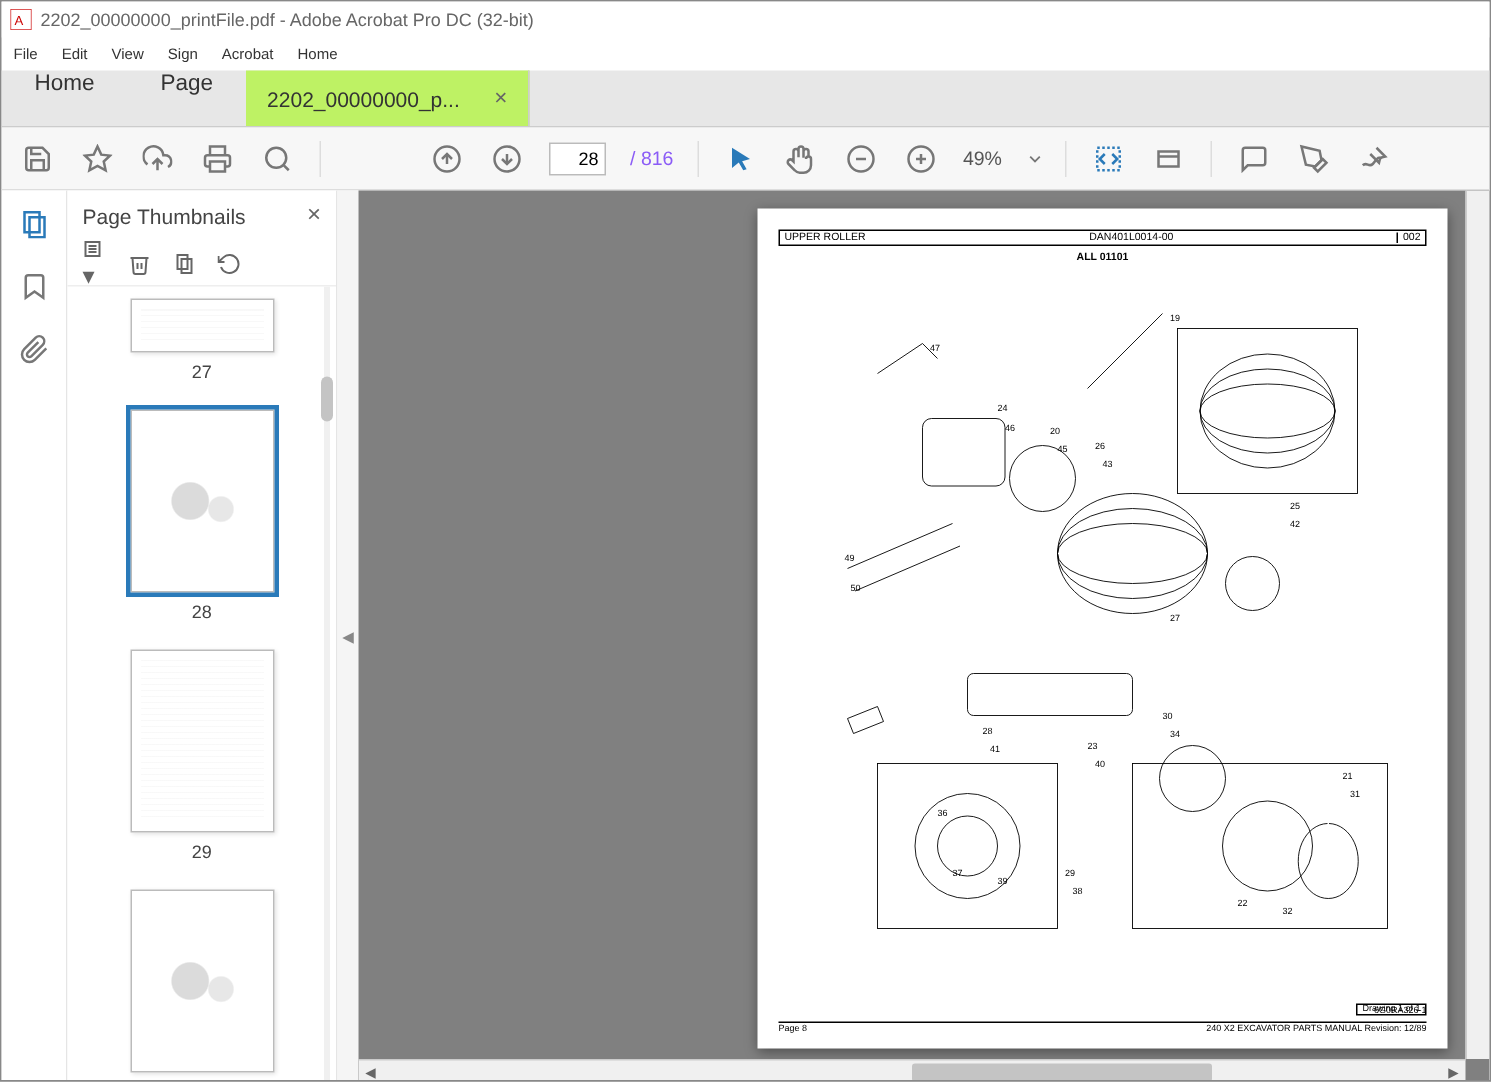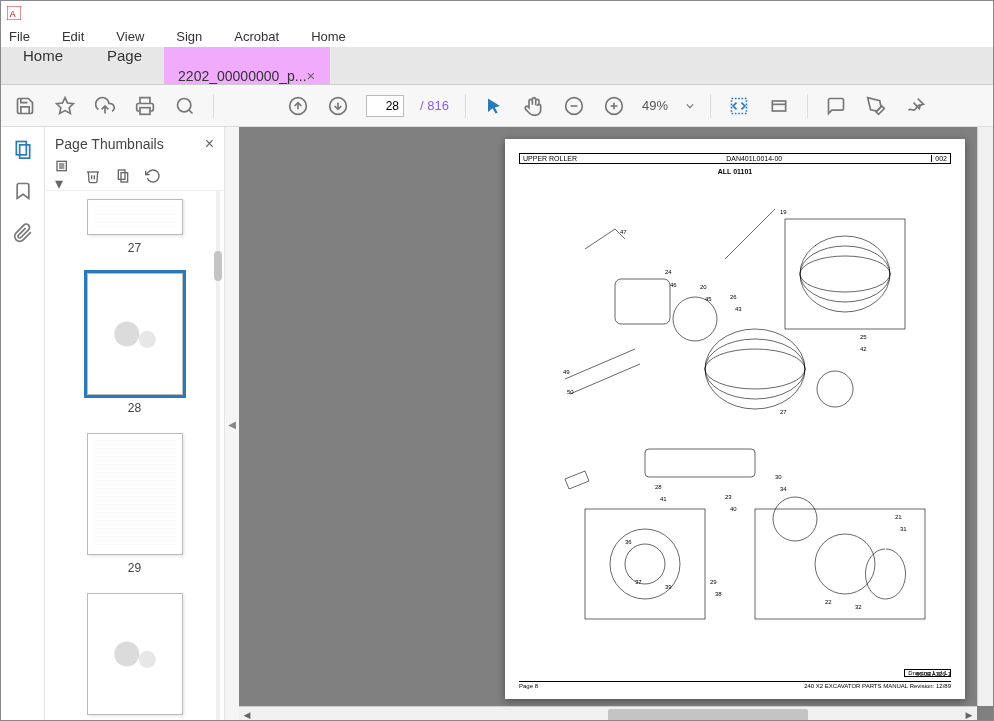--- a/index.html
+++ b/index.html
@@ -1,26 +1,26 @@
 <!DOCTYPE html>
 <html><head>
 <meta charset="utf-8">
 <style>
 * { margin: 0; padding: 0; box-sizing: border-box; font-family: "Segoe UI", Arial, sans-serif; }
 body { width: 994px; height: 721px; background: #fff; overflow: hidden; border: 1px solid #888; }
 
 .title-bar { height: 24px; background: #fff; display: flex; align-items: center; padding: 0 6px; font-size: 12px; color: #666; }
 .title-bar .app-icon { width: 14px; height: 14px; margin-right: 6px; display: inline-flex; }
 
-.menu-bar { height: 22px; display: flex; align-items: center; padding: 0 8px; gap: 32px; font-size: 13px; color: #333; }
+.menu-bar { height: 22px; display: flex; align-items: center; padding: 0 8px; gap: 16px; font-size: 10px; color: #333; }
 .menu-bar span { cursor: default; }
 
 .tab-bar { height: 38px; background: #e7e7e7; display: flex; align-items: stretch; border-bottom: 1px solid #ccc; }
 .tab-bar .static-tab { padding: 0 22px; display: flex; align-items: flex-start; font-size: 15px; color: #333; }
-.tab-bar .doc-tab { background: #f0abfc; display: flex; align-items: flex-end; padding: 0 14px; font-size: 14px; color: #333; border-right: 1px solid #ccc; gap: 0; }
+.tab-bar .doc-tab { background: #bef264; display: flex; align-items: center; padding: 0 14px; font-size: 14px; color: #333; border-right: 1px solid #ccc; gap: 23px; }
 .tab-bar .doc-tab .close { color: #666; font-size: 15px; }
 
 .toolbar { height: 42px; background: #f7f7f7; border-bottom: 1px solid #ddd; display: flex; align-items: center; padding: 0 12px; gap: 16px; }
 .toolbar .sep { width: 1px; height: 24px; background: #ddd; }
 .toolbar .icon-btn { width: 24px; height: 24px; display: flex; align-items: center; justify-content: center; color: #555; }
 .toolbar .page-input { width: 38px; height: 22px; text-align: right; border: 1px solid #bbb; font-size: 12px; padding: 0 4px; background: #fff; }
 .toolbar .page-total { font-size: 13px; color: #8b5cf6; }
 .toolbar .zoom-val { font-size: 13px; color: #555; display: flex; align-items: center; gap: 18px; }
 .toolbar .spacer-lg { flex: 0 0 40px; }
 
@@ -69,20 +69,21 @@
 </head>
 <body>
 
 <div class="title-bar">
   <span class="app-icon">
     <svg viewBox="0 0 16 16" width="14" height="14">
         <rect width="16" height="16" fill="#fff" stroke="#c00"></rect>
         <text x="3" y="12" font-size="10" fill="#c00" font-family="Arial">A</text>
       </svg>
   </span>
+  <span>2202_00000000_printFile.pdf - Adobe Acrobat Pro DC (32-bit)</span>
 </div>
 
 <div class="menu-bar">
   <span>File</span>
   <span>Edit</span>
   <span>View</span>
   <span>Sign</span>
   <span>Acrobat</span>
   <span>Home</span>
 </div>

